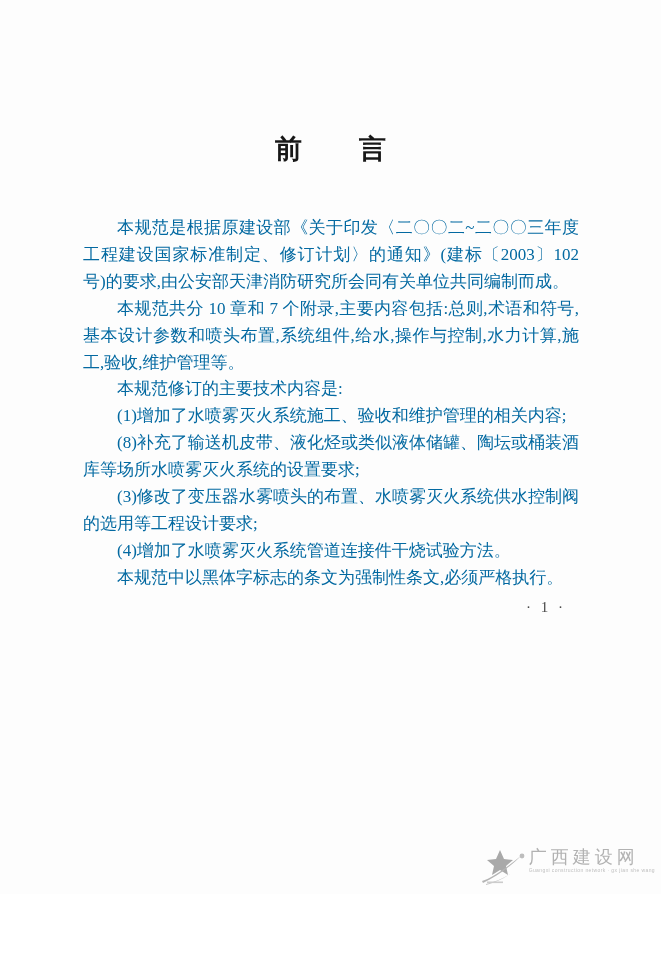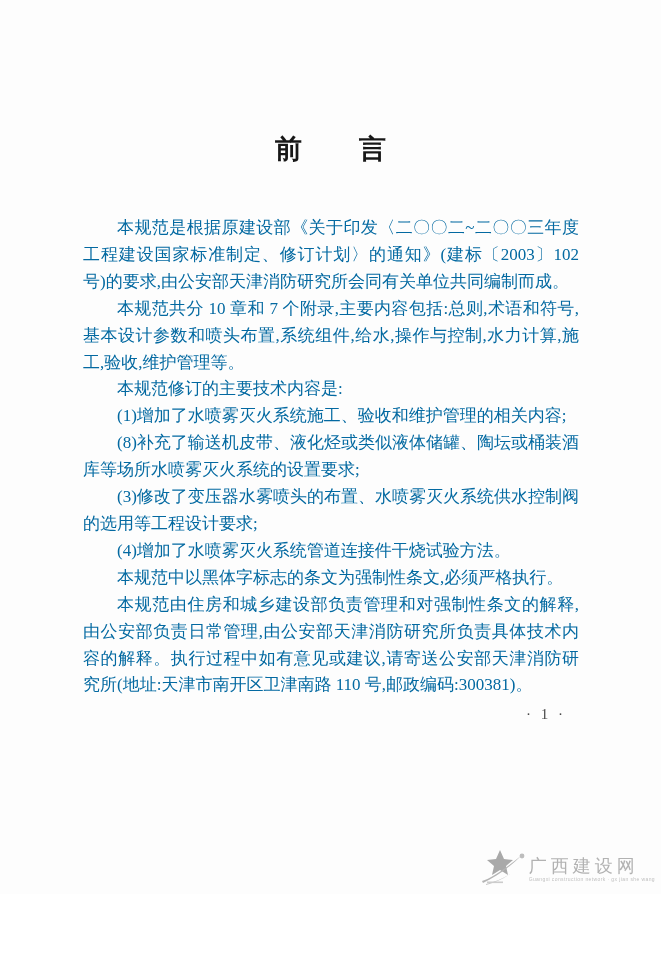--- a/index.html
+++ b/index.html
@@ -47,21 +47,21 @@
     padding-right: 13px;
     font-size: 15px;
     color: #4a4a4a;
     letter-spacing: 3px;
   }
   .watermark {
     position: absolute;
     right: 6px;
     bottom: 4px;
     display: flex;
-    align-items: center;
+    align-items: flex-start;
     gap: 3px;
     user-select: none;
   }
   .watermark .wm-text-col {
     display: flex;
     flex-direction: column;
     align-items: flex-start;
   }
   .wm-site-name {
     font-family: "Liberation Serif", "DejaVu Serif", serif;
@@ -93,21 +93,20 @@
     <div class="paragraphs">
 
     <p>本规范是根据原建设部《关于印发〈二〇〇二~二〇〇三年度工程建设国家标准制定、修订计划〉的通知》(建标〔2003〕102 号)的要求,由公安部天津消防研究所会同有关单位共同编制而成。</p>
         <p>本规范共分 10 章和 7 个附录,主要内容包括:总则,术语和符号,基本设计参数和喷头布置,系统组件,给水,操作与控制,水力计算,施工,验收,维护管理等。</p>
         <p>本规范修订的主要技术内容是:</p>
         <p>(1)增加了水喷雾灭火系统施工、验收和维护管理的相关内容;</p>
         <p>(8)补充了输送机皮带、液化烃或类似液体储罐、陶坛或桶装酒库等场所水喷雾灭火系统的设置要求;</p>
         <p>(3)修改了变压器水雾喷头的布置、水喷雾灭火系统供水控制阀的选用等工程设计要求;</p>
         <p>(4)增加了水喷雾灭火系统管道连接件干烧试验方法。</p>
         <p>本规范中以黑体字标志的条文为强制性条文,必须严格执行。</p>
-        <p>本规范由住房和城乡建设部负责管理和对强制性条文的解释,由公安部负责日常管理,由公安部天津消防研究所负责具体技术内容的解释。执行过程中如有意见或建议,请寄送公安部天津消防研究所(地址:天津市南开区卫津南路 110 号,邮政编码:300381)。</p>
       </div>
 
     <div class="page-number">· 1 ·</div>
 
   </div>
 
   <div class="watermark">
     <span>
       <svg width="46" height="38" viewBox="0 0 46 38" aria-hidden="true">
         <path d="M20 2 L24 11 L33 12 L26 18 L28 27 L20 22 L12 27 L14 18 L7 12 L16 11 Z" fill="#a9a9a9"></path>

